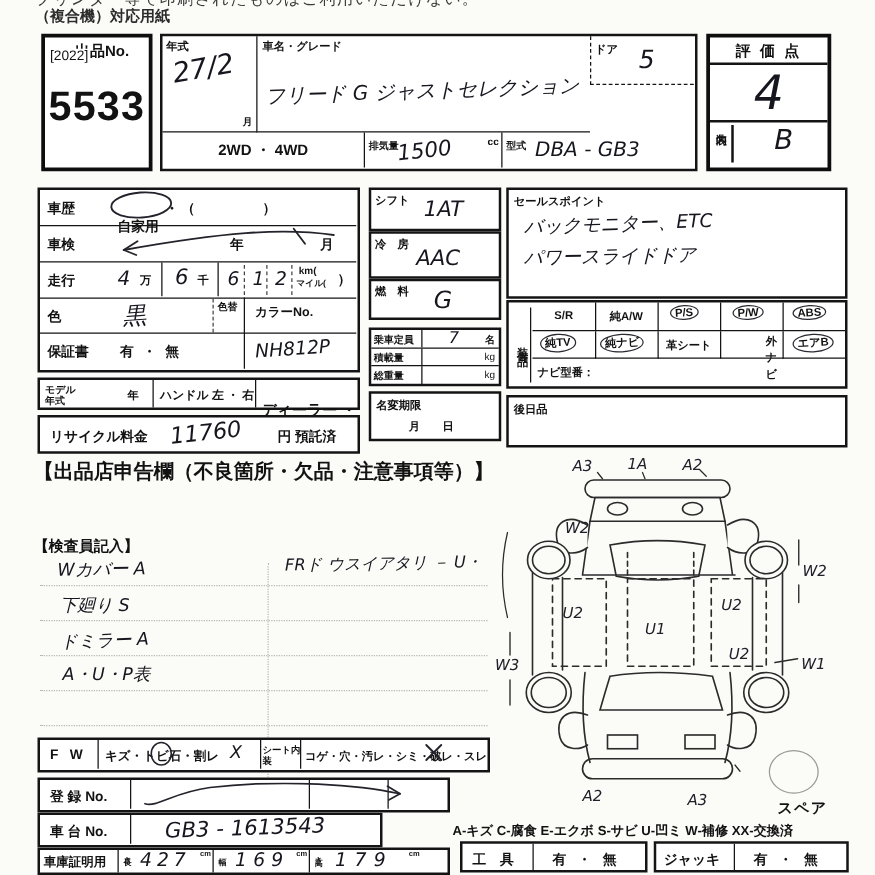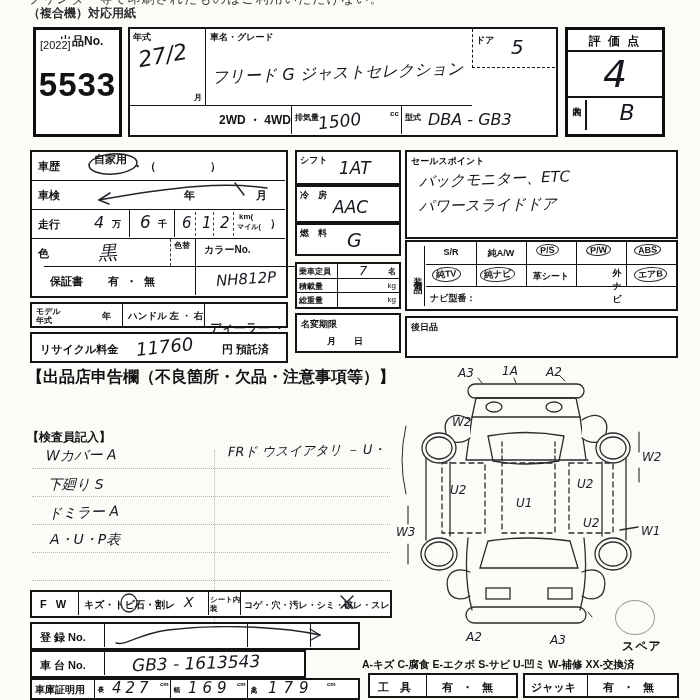--- a/index.html
+++ b/index.html
@@ -45,21 +45,21 @@
       <div class="xs" style="position:absolute; right:3px; bottom:2px;">月</div>
     </div>
     <div class="cell" style="left:76px; top:0; width:266px; height:77px; border-bottom:1.5px solid #141414;">
       <div class="sm" style="padding:2px 0 0 4px;">車名・グレード</div>
       <div class="hw" style="position:absolute; left:6px; top:34px; font-size:16px; white-space:nowrap; transform:rotate(-2deg);">フリード G ジャストセレクション</div>
     </div>
     <div class="cell" style="left:342px; top:0; width:83px; height:39px; border-left:1.5px dashed #141414; border-bottom:1.5px dashed #141414;">
       <div class="sm" style="padding:1px 0 0 3px; display:inline-block;">ドア</div>
       <div class="hw" style="position:absolute; left:38px; top:6px; font-size:20px;">5</div>
     </div>
-    <div class="cell" style="left:0; top:77px; width:162px; height:28px; border-right:1.5px solid #141414; text-align:right; font-size:12px; font-weight:bold; padding-top:6px;">2WD ・ 4WD</div>
+    <div class="cell" style="left:0; top:77px; width:162px; height:28px; border-right:1.5px solid #141414; text-align:center; font-size:12px; font-weight:bold; padding-top:6px;">2WD ・ 4WD</div>
     <div class="cell" style="left:162px; top:77px; width:110px; height:28px; border-right:1.5px solid #141414;">
       <div class="xs" style="padding:1px 0 0 3px; display:inline-block;">排気量</div>
       <div class="hw" style="position:absolute; left:26px; top:5px; font-size:17px; transform:rotate(-6deg);">1500</div>
       <div class="xs" style="position:absolute; right:2px; top:3px;">cc</div>
     </div>
     <div class="cell" style="left:272px; top:77px; width:153px; height:28px;">
       <div class="xs" style="padding:1px 0 0 3px; display:inline-block;">型式</div>
       <div class="hw" style="position:absolute; left:26px; top:4px; font-size:16px; white-space:nowrap;">DBA - GB3</div>
     </div>
   </div>
@@ -70,21 +70,21 @@
     <div class="cell" style="left:0; right:0; top:66px; bottom:0; border-top:2px solid #141414;">
       <div class="vert sm" style="position:absolute; left:2px; top:2px; height:30px; border-right:2px solid #141414; padding-right:2px;">内装</div>
       <div class="hw" style="position:absolute; left:24px; right:0; top:2px; text-align:center; font-size:22px;">B</div>
     </div>
   </div>
 
   <div class="abs bx" style="left:30px; top:150px; width:258px; height:148px; background:#fff;">
 
     <div class="cell" style="left:0; top:0; width:253px; height:28px;">
       <span class="lbl" style="position:absolute; left:6px; top:7px;">車歴</span>
-      <span class="lbl" style="position:absolute; left:62px; top:0;">自家用</span>
+      <span class="lbl" style="position:absolute; left:62px; top:22px;">自家用</span>
       <span class="lbl" style="position:absolute; left:100px; top:7px; letter-spacing:2px;">・（　　　　）</span>
     </div>
 
     <div class="cell" style="left:0; top:28px; width:253px; height:29px; border-top:1.5px solid #141414;">
       <span class="lbl" style="position:absolute; left:6px; top:7px;">車検</span>
       <span class="lbl" style="position:absolute; left:152px; top:7px;">年</span>
       <span class="lbl" style="position:absolute; left:224px; top:7px;">月</span>
     </div>
 
     <div class="cell" style="left:0; top:57px; width:253px; height:29px; border-top:1.5px solid #141414;">
@@ -107,21 +107,21 @@
     </div>
 
     <div class="cell" style="left:0; top:86px; width:253px; height:28px; border-top:1.5px solid #141414;">
       <span class="lbl" style="position:absolute; left:6px; top:7px;">色</span>
       <span class="hw" style="position:absolute; left:66px; top:1px; font-size:19px; transform:rotate(-4deg);">黒</span>
       <span style="position:absolute; left:138px; top:0; height:27px; border-left:1.5px dashed #444;"></span>
       <span class="xs" style="position:absolute; left:142px; top:2px; width:16px; line-height:1.2;">色替</span>
       <span class="sm" style="position:absolute; left:172px; top:4px; font-size:10px;">カラーNo.</span>
     </div>
 
-    <div class="cell" style="left:0; top:114px; width:253px; height:29px; border-top:1.5px solid #141414;margin-left:12px;">
+    <div class="cell" style="left:0; top:114px; width:253px; height:29px; border-top:1.5px solid #141414;">
       <span class="lbl" style="position:absolute; left:6px; top:7px;">保証書</span>
       <span class="lbl" style="position:absolute; left:64px; top:7px; letter-spacing:2px;">有 ・ 無</span>
       <span class="hw" style="position:absolute; left:172px; top:3px; font-size:15px; transform:rotate(-4deg);">NH812P</span>
     </div>
     <div class="cell" style="left:163px; top:86px; height:57px; border-left:1.5px solid #141414;"></div>
   </div>
 
   <div class="abs bx2" style="left:30px; top:302px; width:258px; height:26px; background:#fff;">
     <span class="xs" style="position:absolute; left:4px; top:3px; white-space:pre-line; line-height:1.15;">モデル
 年式</span>

